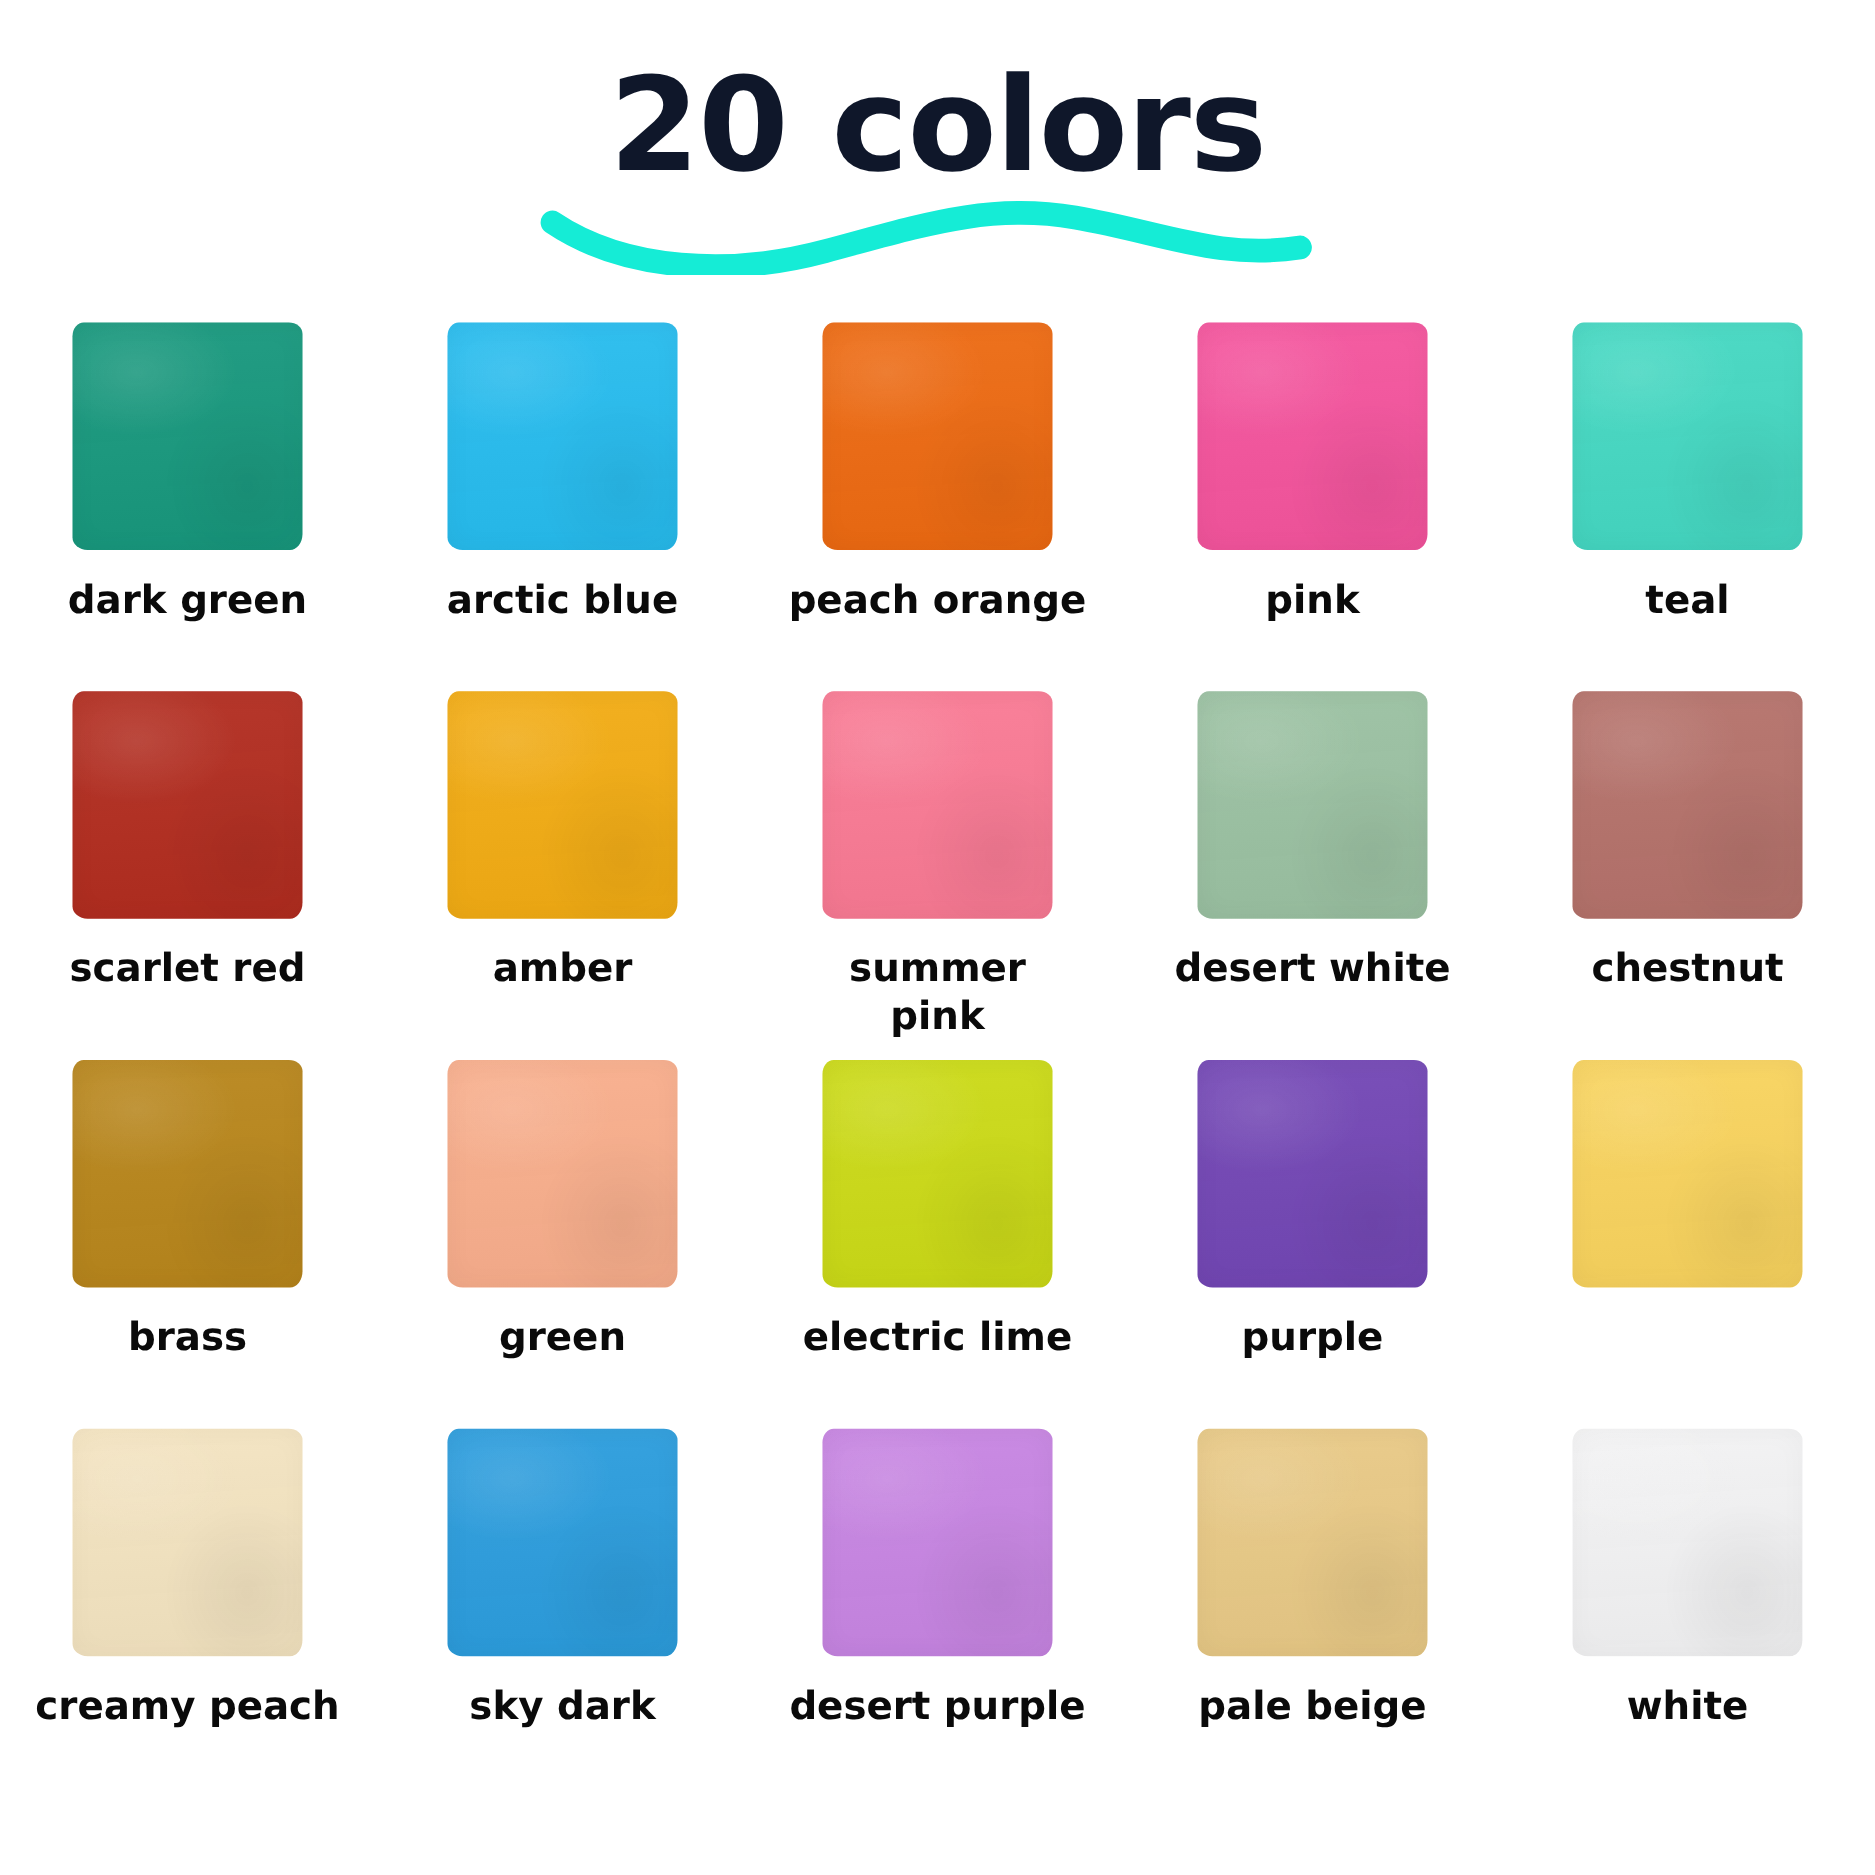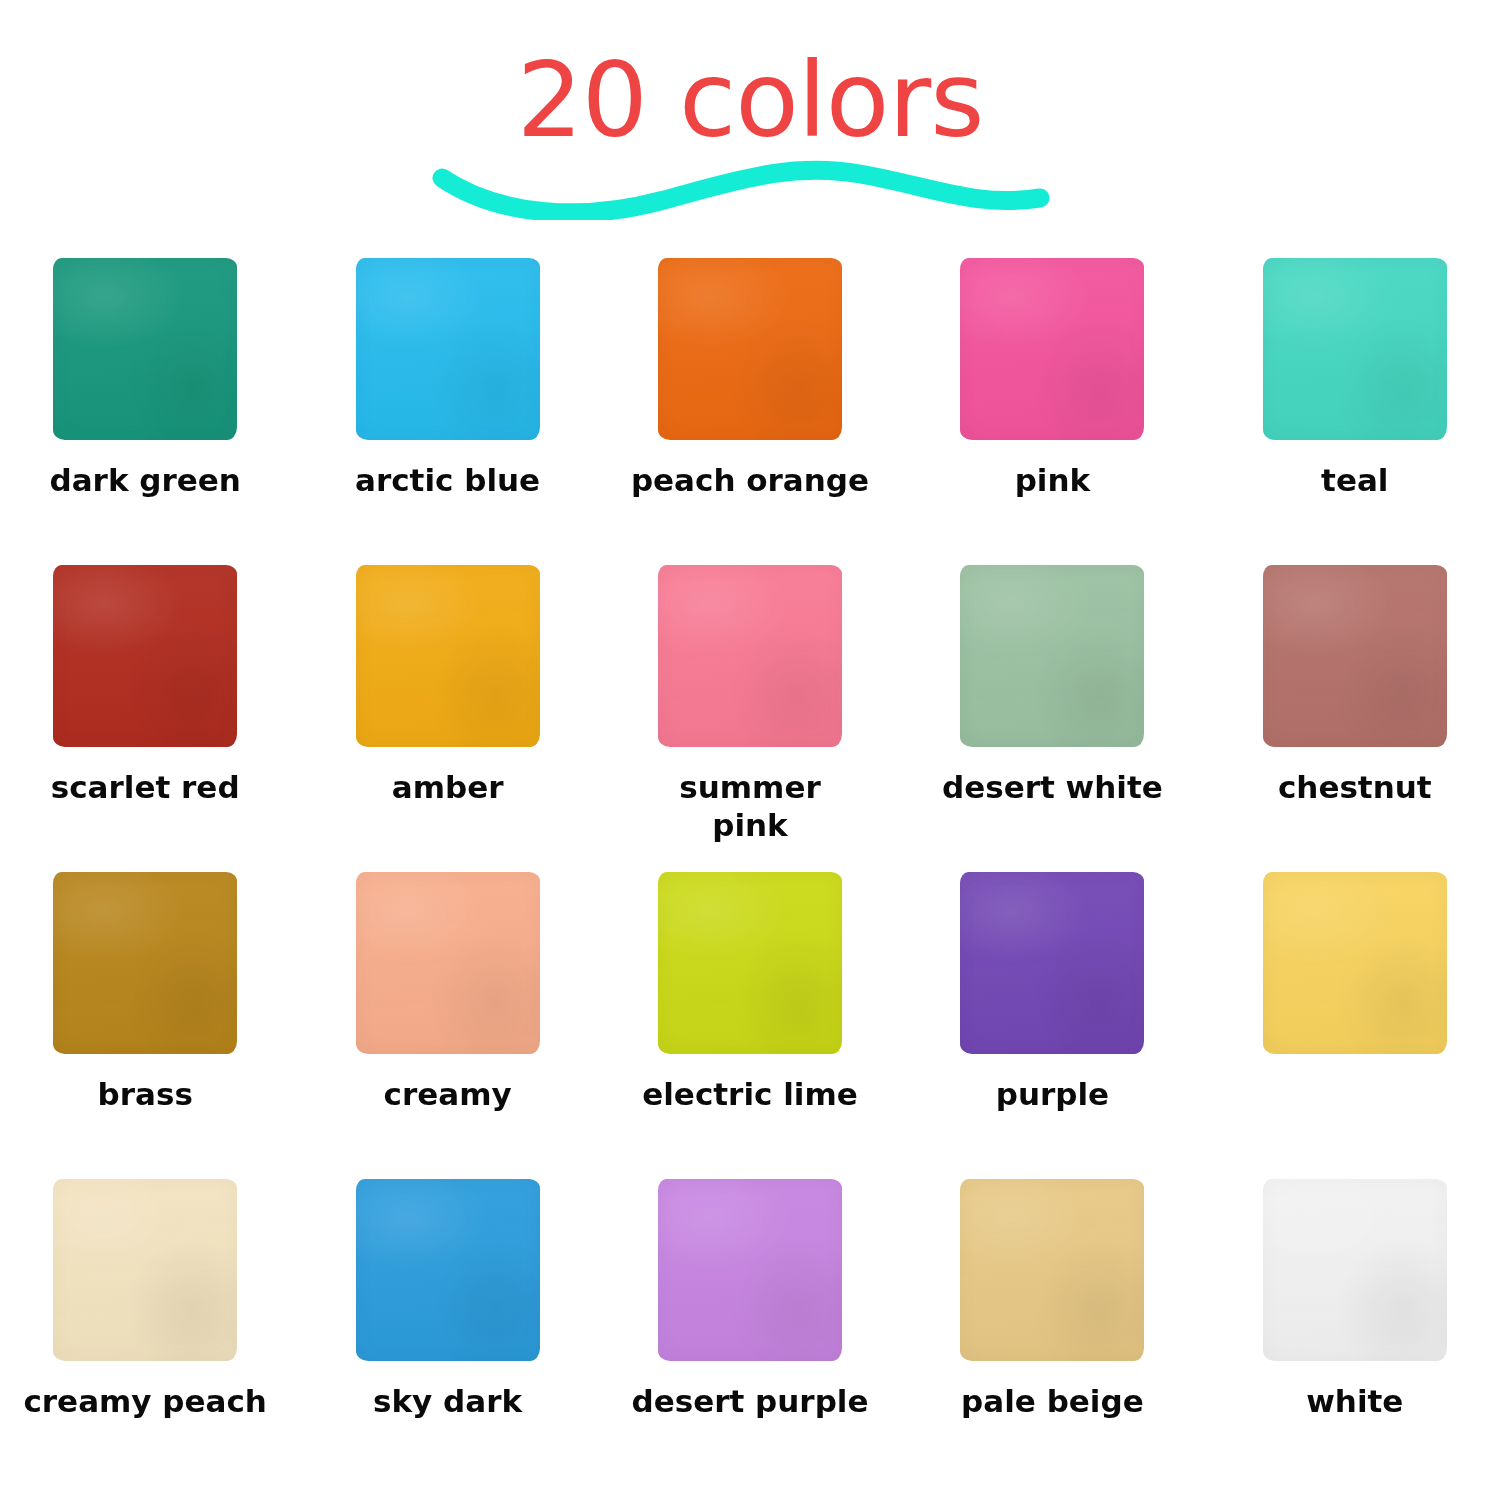--- a/index.html
+++ b/index.html
@@ -23,23 +23,23 @@
     display: flex;
     flex-direction: column;
     align-items: center;
     justify-content: flex-start;
   }
   .title {
     margin: 0;
     padding-top: 48px;
     font-family: "DejaVu Sans", sans-serif;
     font-size: 104px;
-    font-weight: normal;
+    font-weight: bold;
     letter-spacing: -1px;
-    color: #ef4444;
+    color: #0f172a;
     line-height: 1.0;
     text-align: center;
     -webkit-font-smoothing: antialiased;
   }
   .underline-wrap {
     position: absolute;
     left: 0;
     top: 145px;
     width: 1500px;
     height: 75px;
@@ -55,21 +55,20 @@
   .grid {
     position: absolute;
     left: 0;
     top: 258px;
     width: 1500px;
     display: grid;
     grid-template-columns: repeat(5, 1fr);
     grid-auto-rows: 295px;
     column-gap: 0px;
     row-gap: 0px;
-    gap: 12px;
   }
   .cell {
     display: flex;
     flex-direction: column;
     align-items: center;
     justify-content: flex-start;
   }
   .swatch {
     width: 184px;
     height: 182px;
@@ -159,21 +158,21 @@
     <div class="cell">
       <div class="swatch" style="background: rgb(181, 114, 107);"></div>
       <div class="label">chestnut</div>
     </div>
     <div class="cell">
       <div class="swatch" style="background: rgb(184, 134, 28);"></div>
       <div class="label">brass</div>
     </div>
     <div class="cell">
       <div class="swatch" style="background: rgb(248, 174, 140);"></div>
-      <div class="label">creamy</div>
+      <div class="label">green</div>
     </div>
     <div class="cell">
       <div class="swatch" style="background: rgb(203, 218, 23);"></div>
       <div class="label">electric lime</div>
     </div>
     <div class="cell">
       <div class="swatch" style="background: rgb(115, 71, 181);"></div>
       <div class="label">purple</div>
     </div>
     <div class="cell">

